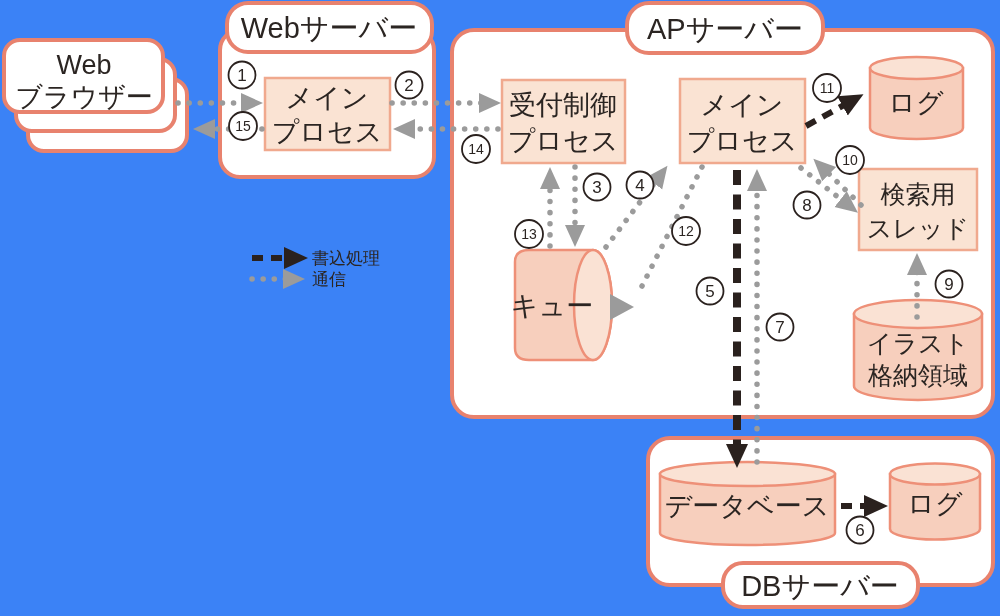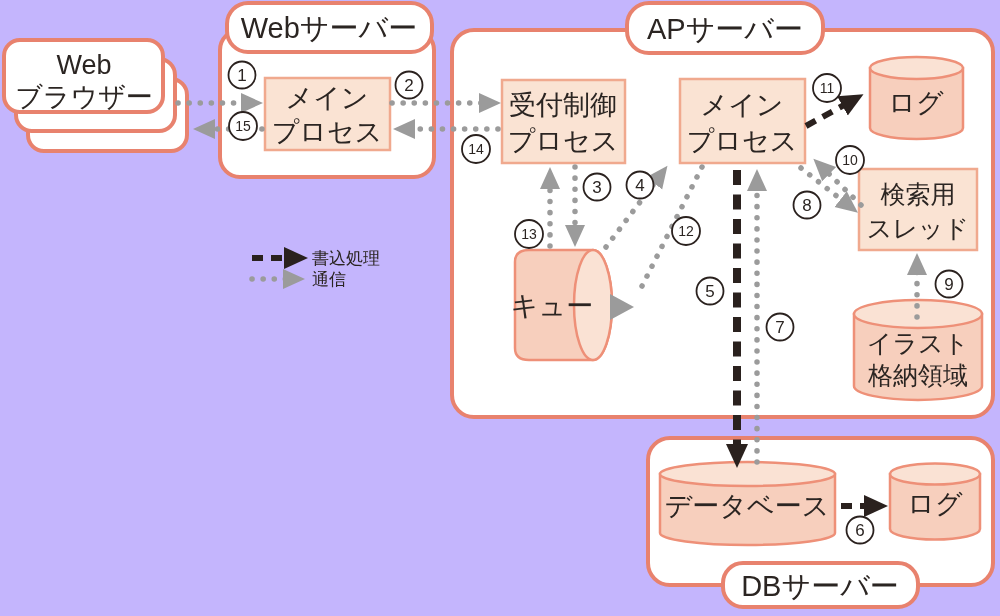--- a/index.html
+++ b/index.html
@@ -1,17 +1,17 @@
 <!DOCTYPE html>
 <html><head>
 <meta charset="utf-8">
 <title></title>
 <style>
   html,body{margin:0;padding:0;background:#fff;}
-  .canvas{position:relative;width:1000px;height:616px;background:#c4b5fd;overflow:hidden;
+  .canvas{position:relative;width:1000px;height:616px;background:#3b82f6;overflow:hidden;
           font-family:"Liberation Sans","DejaVu Sans",sans-serif;}
   svg{display:block;}
   text{fill:#2B2522;font-family:"Liberation Sans","DejaVu Sans",sans-serif;}
   .container{fill:#fff;stroke:#E8826E;stroke-width:4;}
   .tab{fill:#fff;stroke:#E8826E;stroke-width:4;}
   .tab-label{font-size:29px;text-anchor:middle;}
   .node{fill:#FAE3D3;stroke:#F0A98E;stroke-width:2.5;}
   .node-label{font-size:27px;text-anchor:middle;}
   .node-label.small{font-size:25px;}
   .cyl-body{fill:#F7CFBD;stroke:#EE9078;stroke-width:2.5;}

